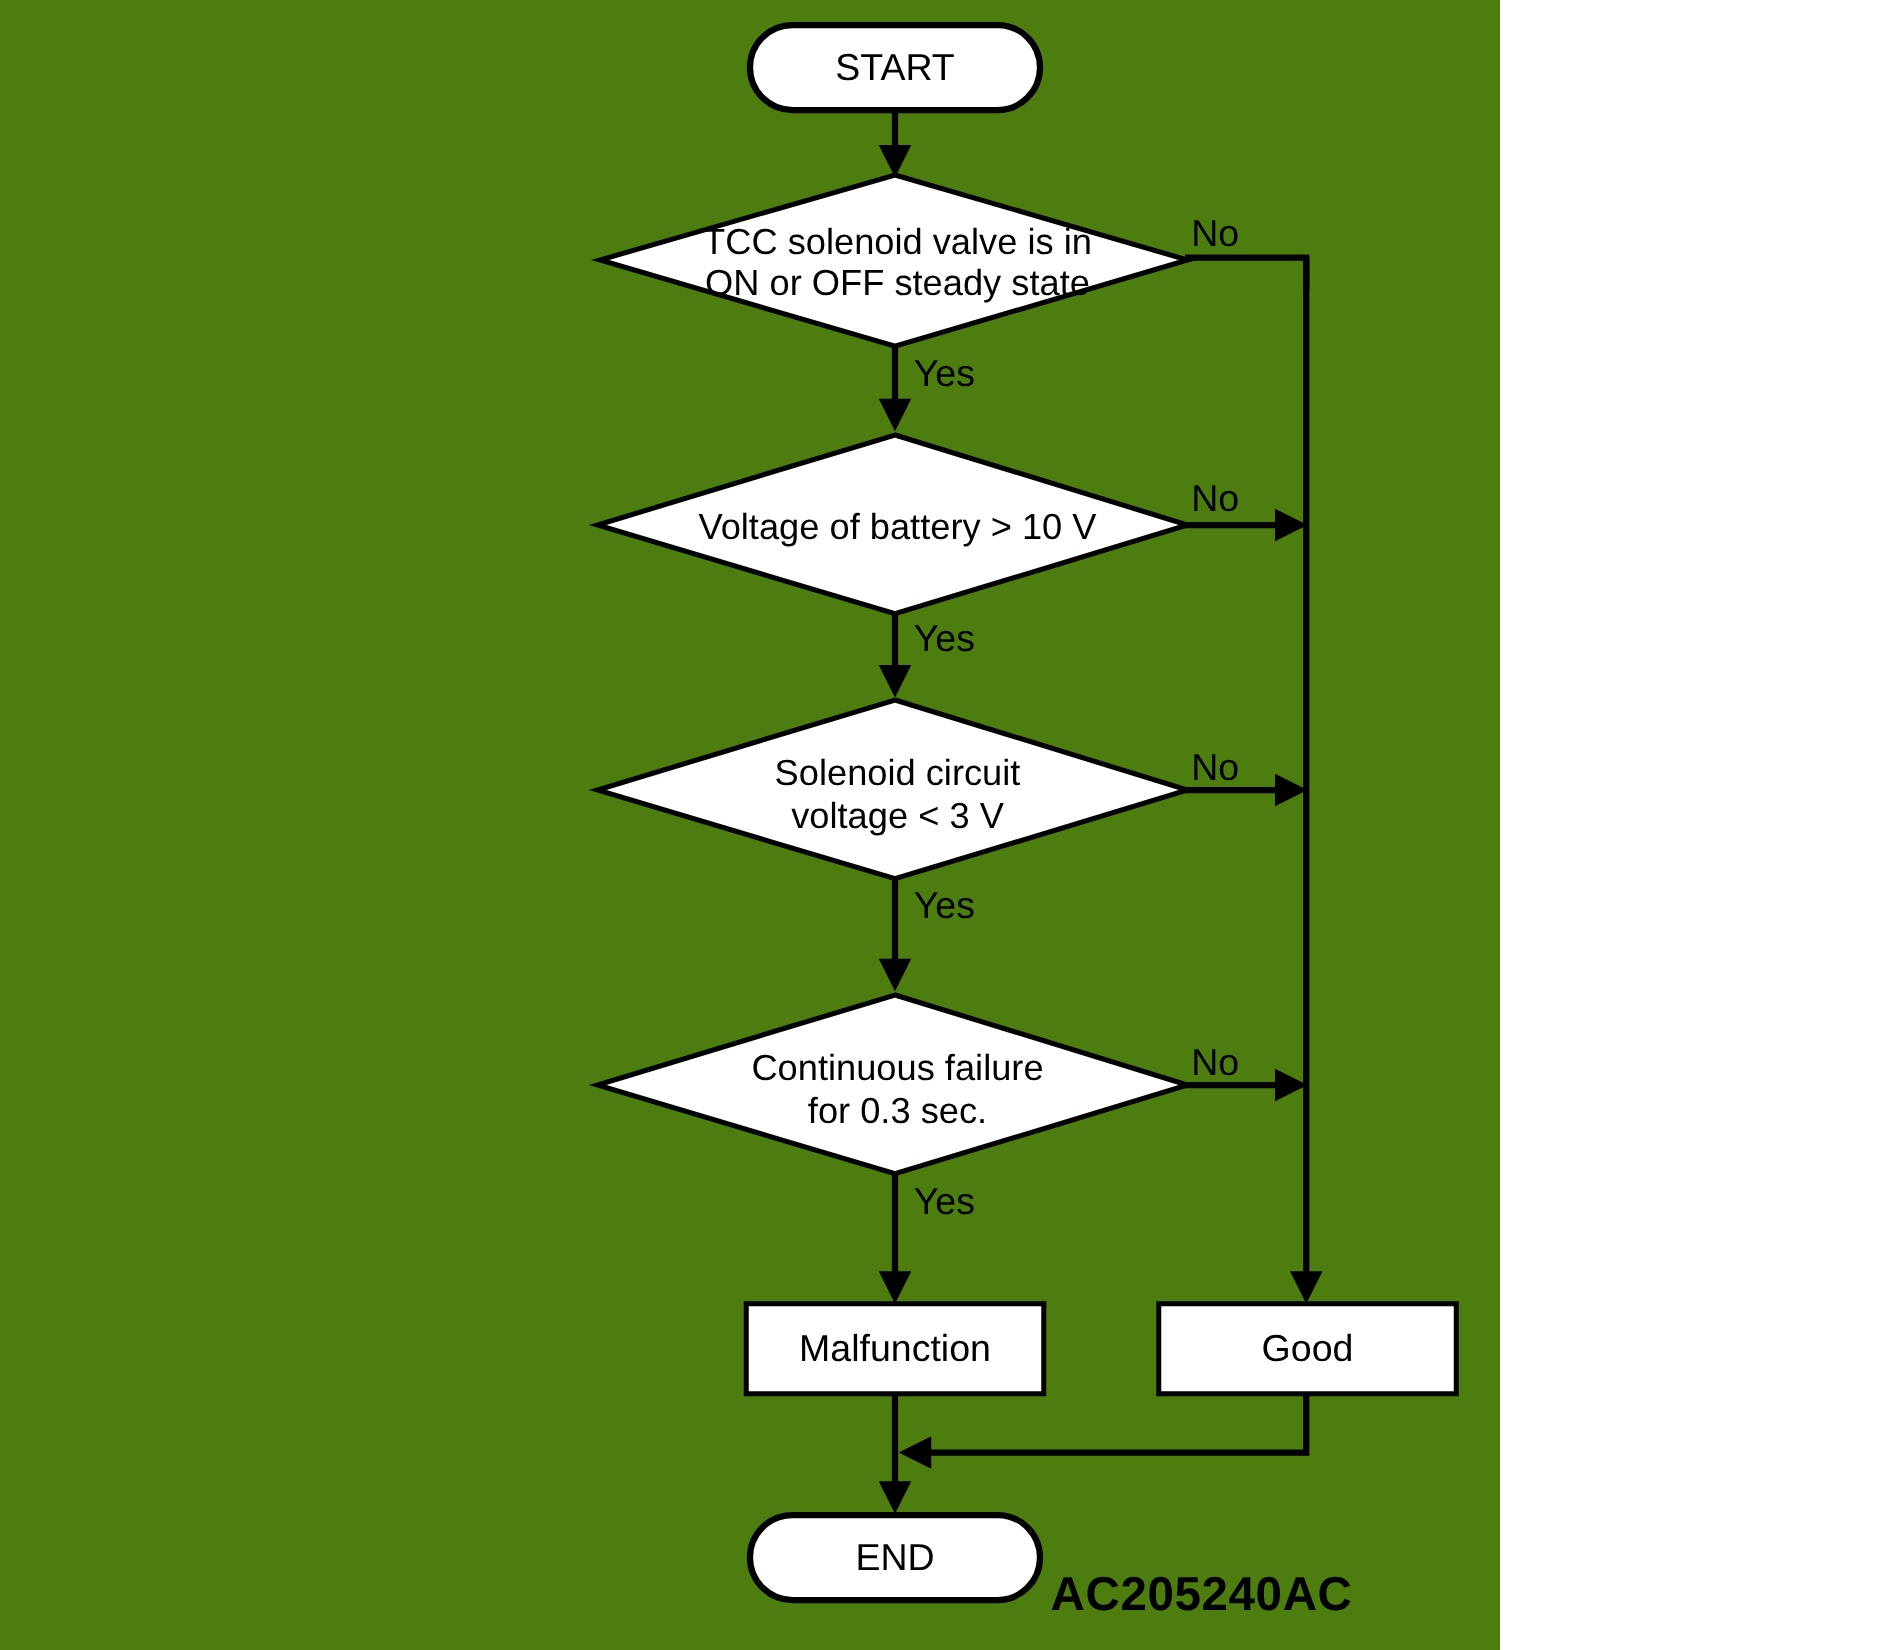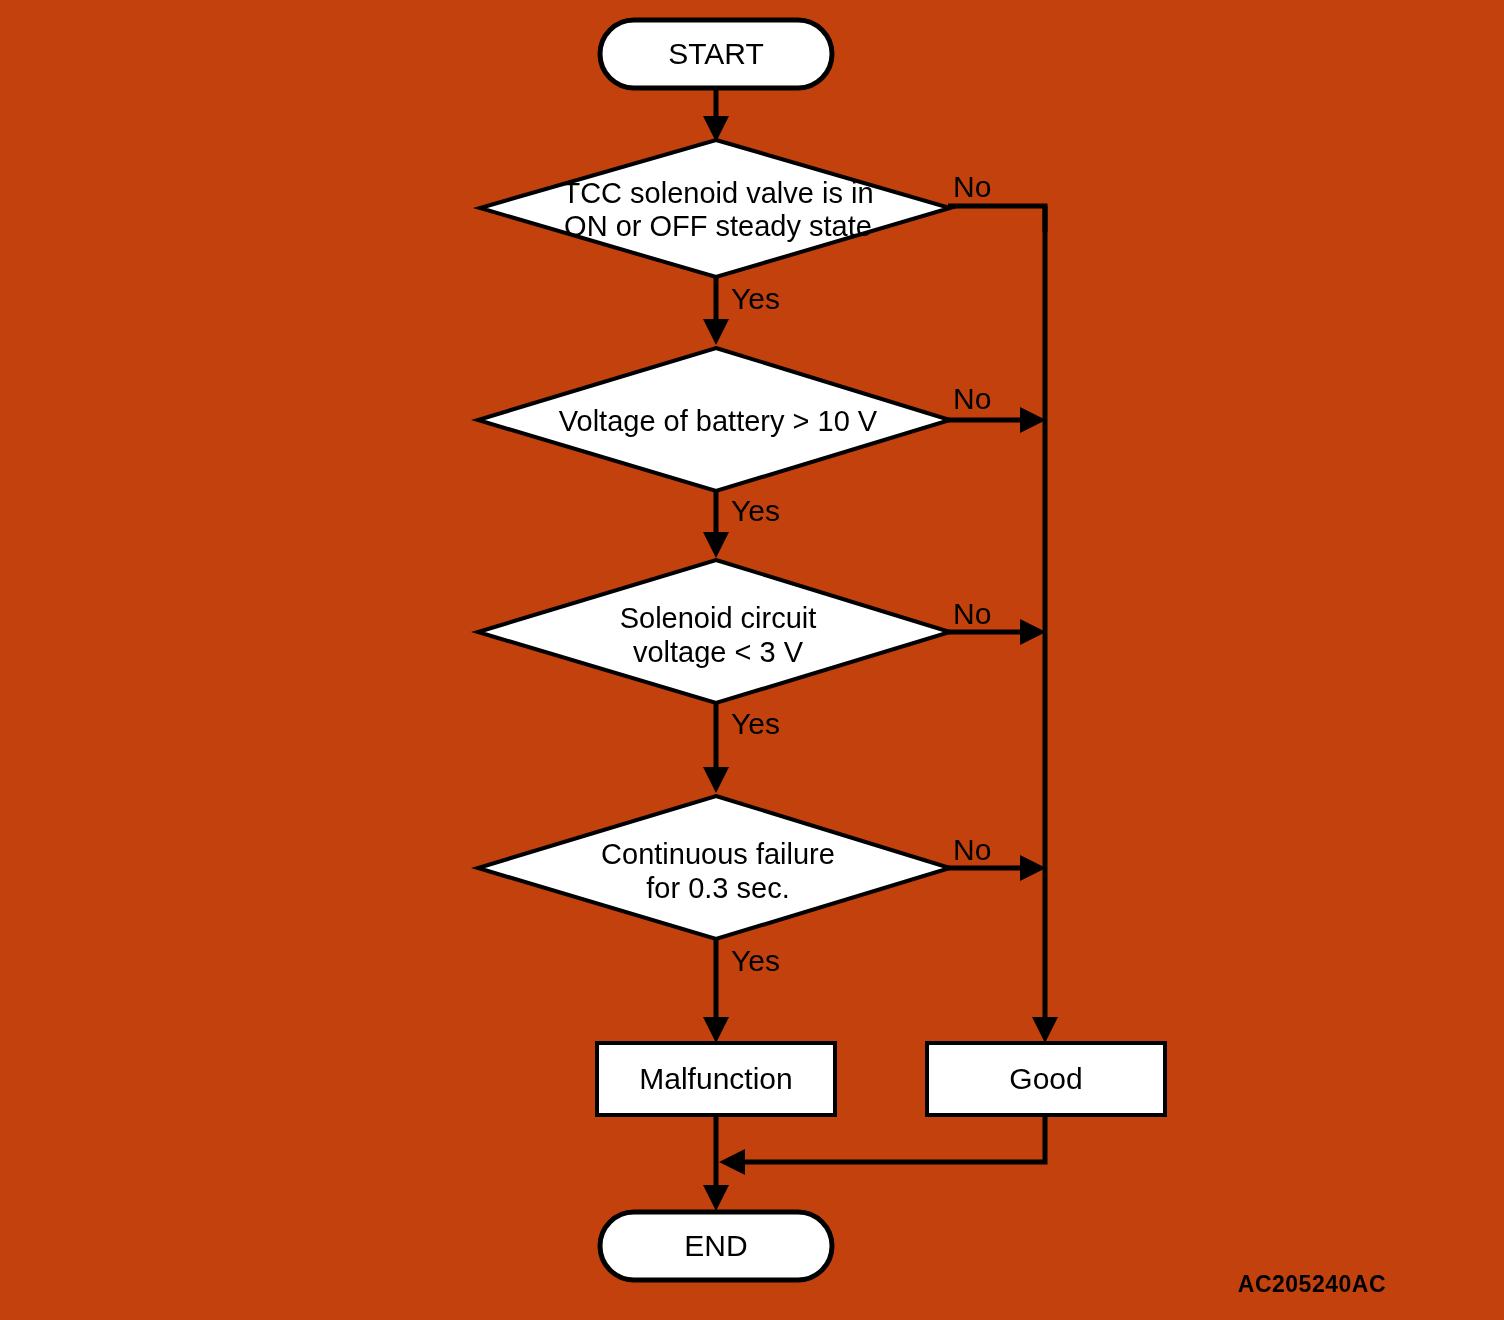--- a/index.html
+++ b/index.html
@@ -10,23 +10,23 @@
   }
   body {
     width: 1504px;
     height: 1320px;
     font-family: "Liberation Sans", sans-serif;
     color: #000000;
     overflow: hidden;
   }
   #flowchart-root {
     position: relative;
-    width: 1504px;
+    width: 1200px;
     height: 1320px;
-    background: #c2410c;
+    background: #4d7c0f;
   }
   svg.flow {
     position: absolute;
     left: 0;
     top: 0;
     width: 1504px;
     height: 1320px;
     display: block;
   }
   .shape-stroke {
@@ -65,21 +65,21 @@
   }
   text.edge-label {
     font-size: 30px;
     text-anchor: start;
   }
   .caption {
     position: absolute;
     right: 118px;
     bottom: 22px;
     font-family: "Liberation Sans", sans-serif;
-    font-size: 23px;
+    font-size: 38px;
     font-weight: bold;
     letter-spacing: 0.5px;
     color: #000000;
     white-space: nowrap;
   }
 </style>
 </head>
 <body>
 
 <div id="flowchart-root">

